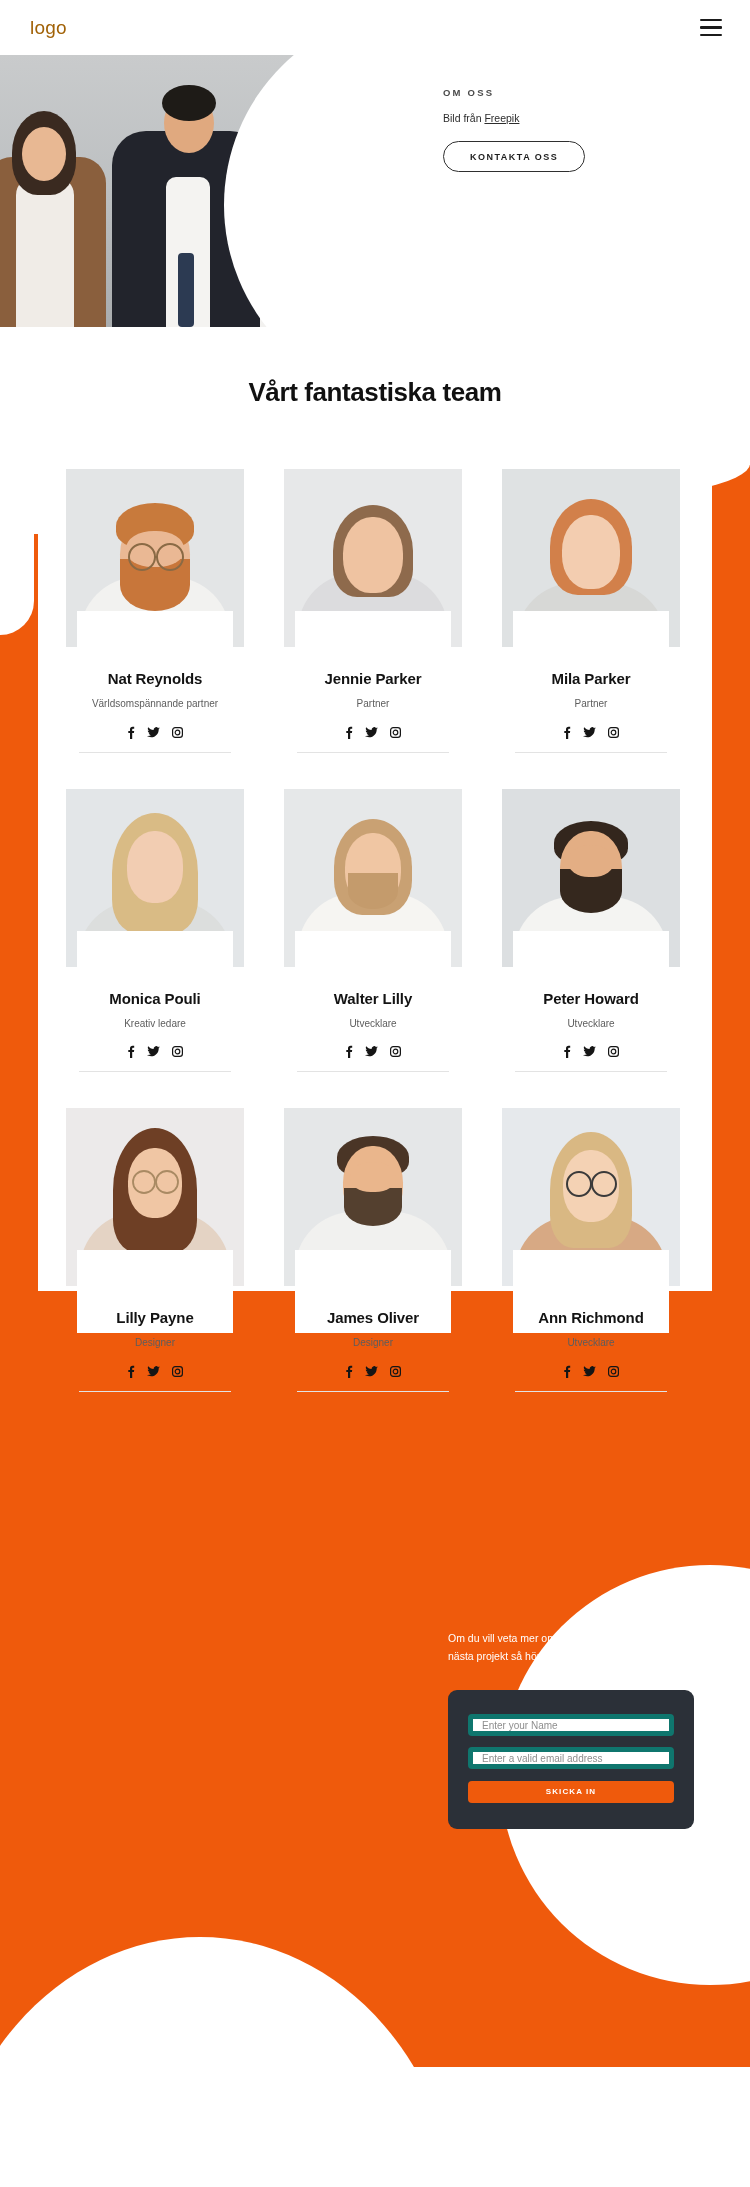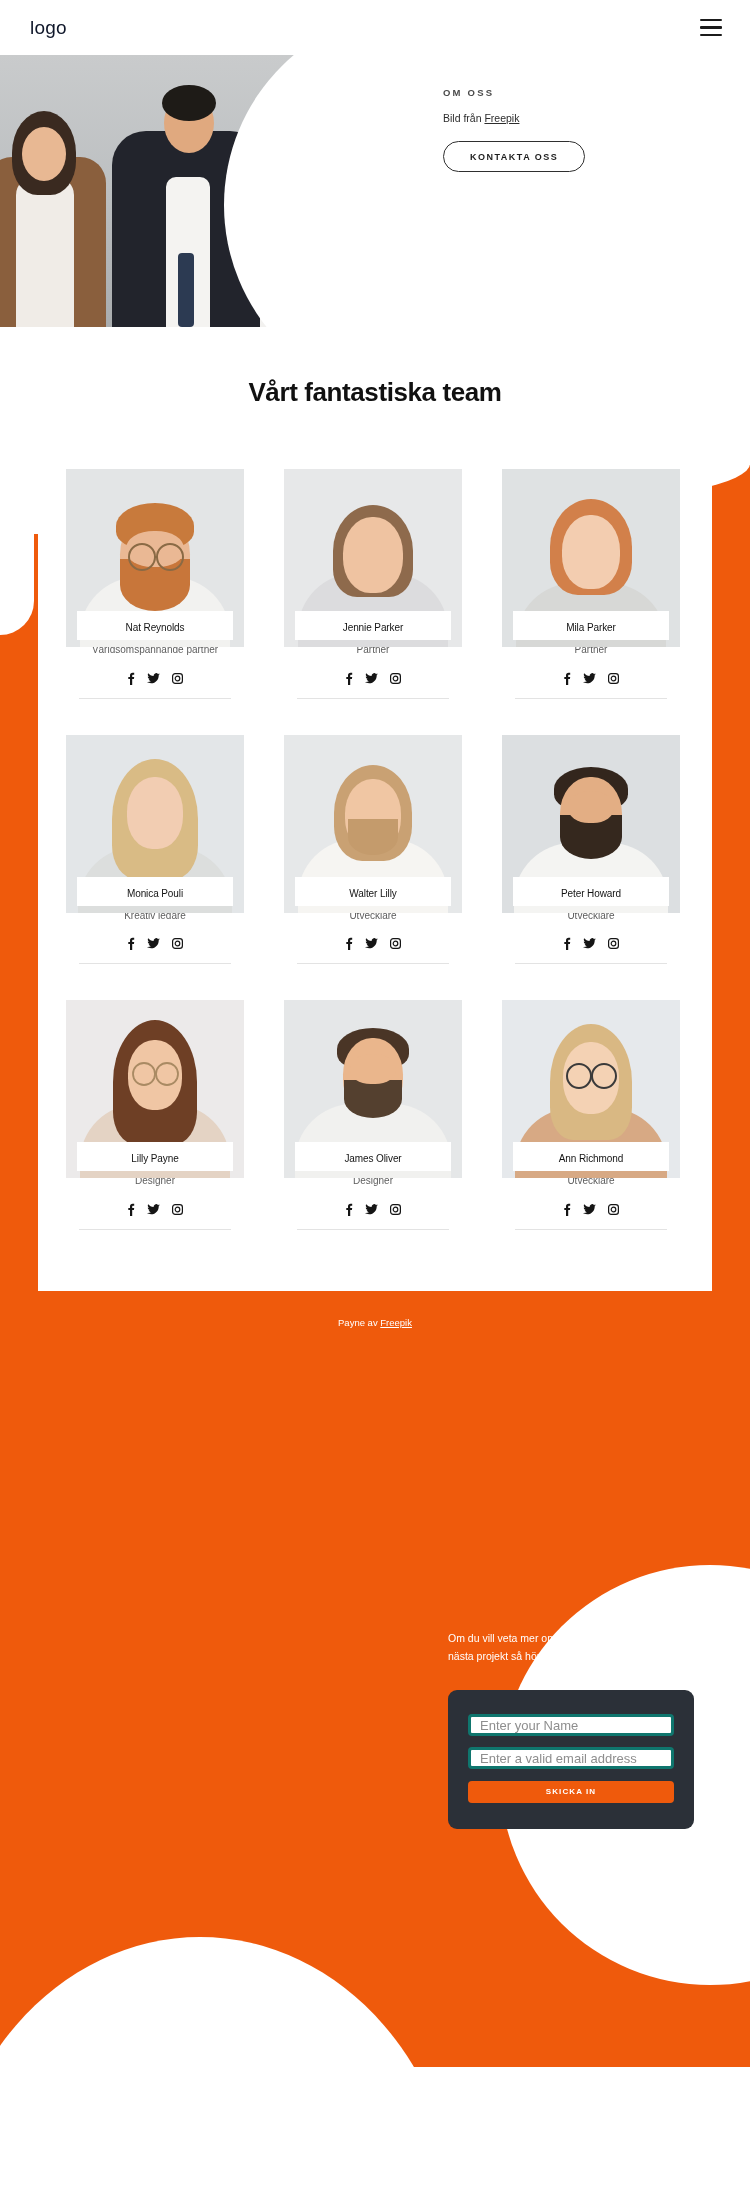--- a/index.html
+++ b/index.html
@@ -25,21 +25,21 @@
     height: 55px;
     display: flex;
     align-items: center;
     justify-content: space-between;
     padding: 0 28px 0 30px;
     background: #ffffff;
     z-index: 40;
   }
   .logo {
     font-size: 19px;
-    color: #0f172a;
+    color: #a16207;
     letter-spacing: .2px;
     font-weight: 400;
   }
   .hamburger {
     width: 22px;
     height: 17px;
     display: flex;
     flex-direction: column;
     justify-content: space-between;
     cursor: pointer;
@@ -238,24 +238,25 @@
   }
   .name-band {
     position: relative;
     margin: -36px auto 0;
     width: 156px;
     background: #ffffff;
     padding: 11px 4px 7px;
     z-index: 5;
   }
   .member-name {
-    font-size: 10px;
-    font-weight: 400;
+    font-size: 15px;
+    font-weight: 700;
     color: #131313;
     letter-spacing: -0.1px;
+    margin-top: 48px;
   }
   .member-role {
     margin-top: 3px;
     font-size: 10px;
     line-height: 1.45;
     color: #5d5d5d;
   }
   .socials {
     margin-top: 14px;
     display: flex;
@@ -335,24 +336,24 @@
     top: 245px;
     width: 246px;
     background: #2b3038;
     border-radius: 9px;
     padding: 24px 20px 26px;
     z-index: 8;
   }
   .field {
     width: 100%;
     height: 22px;
-    border: 3px solid #0f766e;
+    border: 5px solid #0f766e;
     border-radius: 4px;
     background: #ffffff;
-    font-size: 13px;
+    font-size: 10px;
     color: #8e8e8e;
     padding: 0 9px;
     margin-bottom: 11px;
     font-family: "Liberation Sans", sans-serif;
     display: flex;
     align-items: center;
   }
   .field-area {
     height: 58px;
     align-items: flex-start;

